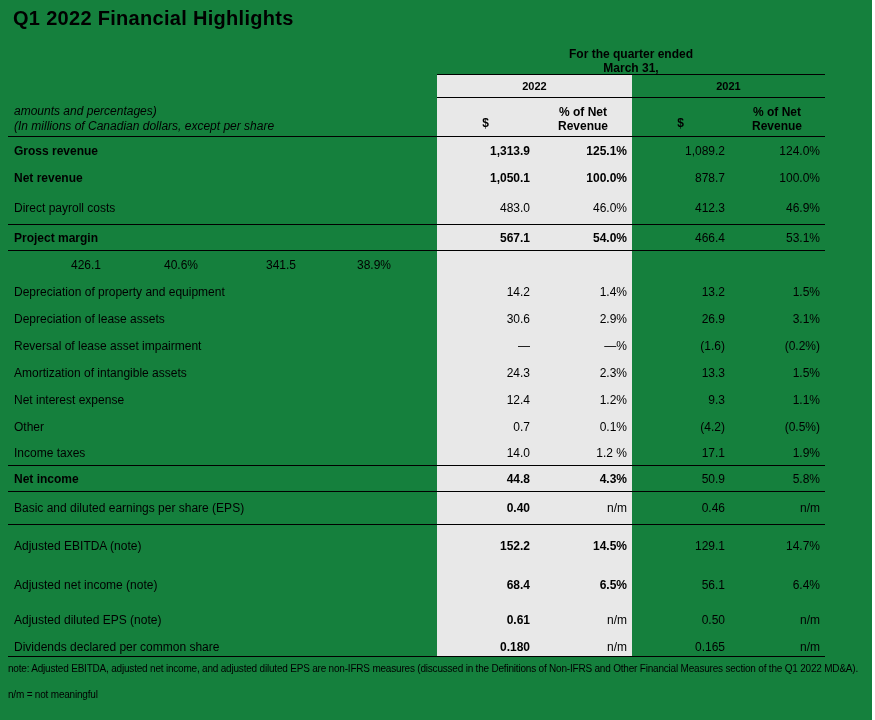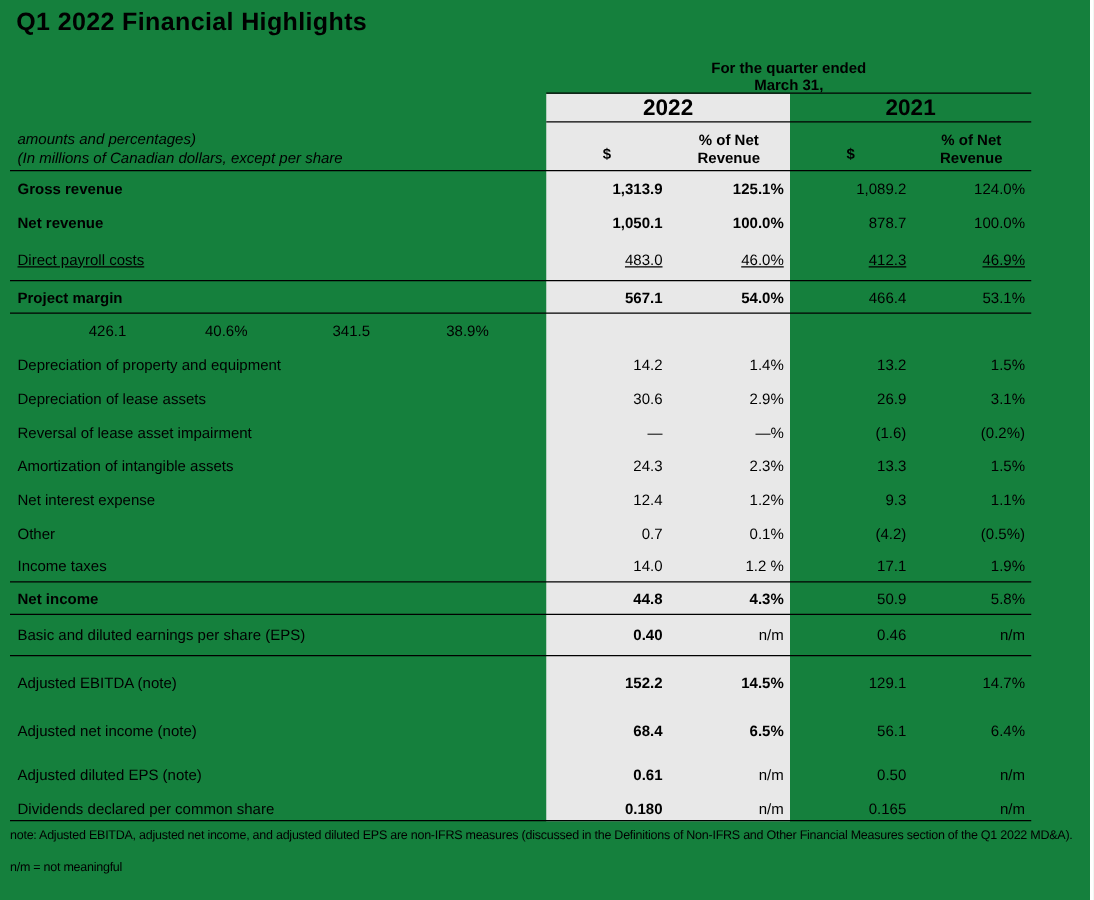--- a/index.html
+++ b/index.html
@@ -33,21 +33,21 @@
     width:388px; border-bottom:1px solid #000;
     display:flex; align-items:flex-start; justify-content:center;
     text-align:center; font-weight:bold; font-size:12px; line-height:14px;
     padding-bottom:1px;
   }
   .period-region span { display:block; }
   .years-row { height:23px; }
   .years-region { width:388px; display:flex; border-bottom:1px solid #000; }
   .ycell {
     display:flex; align-items:center; justify-content:center;
-    font-weight:bold; font-size:18px;
+    font-weight:bold; font-size:11px;
   }
   .y2022 { width:195px; }
   .y2021 { width:193px; }
   .colhead-row { height:39px; border-bottom:1px solid #000; }
   .unit-note {
     width:429px; font-style:italic; font-size:12px; line-height:15px;
     display:flex; flex-direction:column; justify-content:flex-end;
     padding-left:6px; padding-bottom:2px;
   }
   .hcell {
@@ -127,21 +127,21 @@
           <div class="tc tc-d21">1,089.2</div>
           <div class="tc tc-p21">124.0%</div>
         </div>
         <div class="trow" style="height: 27px;">
           <div class="tcell-label b">Net revenue</div>
           <div class="tc tc-d22 b">1,050.1</div>
           <div class="tc tc-p22 b">100.0%</div>
           <div class="tc tc-d21">878.7</div>
           <div class="tc tc-p21">100.0%</div>
         </div>
-        <div class="trow bb" style="height: 34px; text-decoration: underline;">
+        <div class="trow bb" style="height: 34px;">
           <div class="tcell-label">Direct payroll costs</div>
           <div class="tc tc-d22">483.0</div>
           <div class="tc tc-p22">46.0%</div>
           <div class="tc tc-d21">412.3</div>
           <div class="tc tc-p21">46.9%</div>
         </div>
         <div class="trow bb" style="height: 26px;">
           <div class="tcell-label b">Project margin</div>
           <div class="tc tc-d22 b">567.1</div>
           <div class="tc tc-p22 b">54.0%</div>

